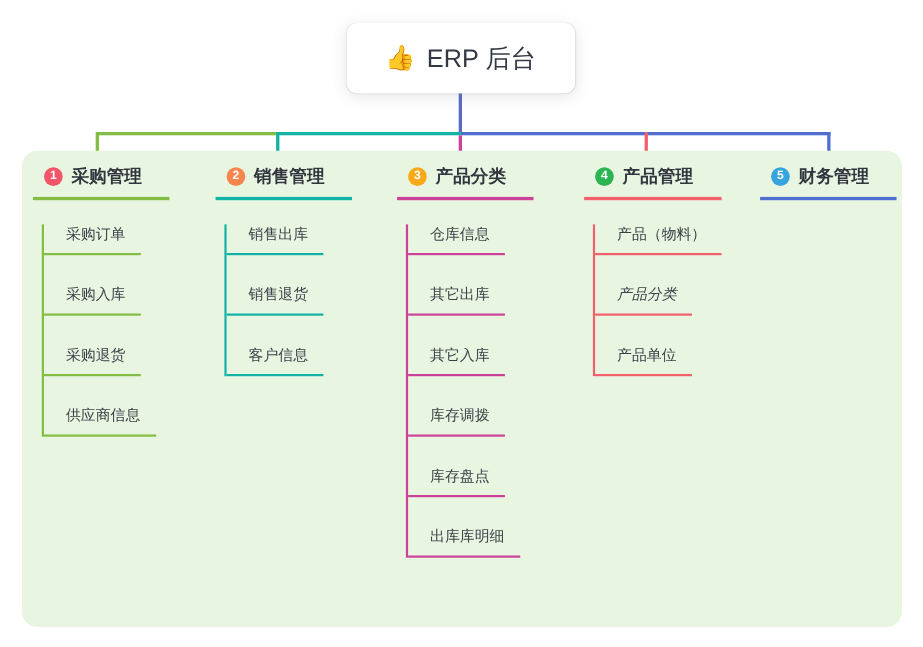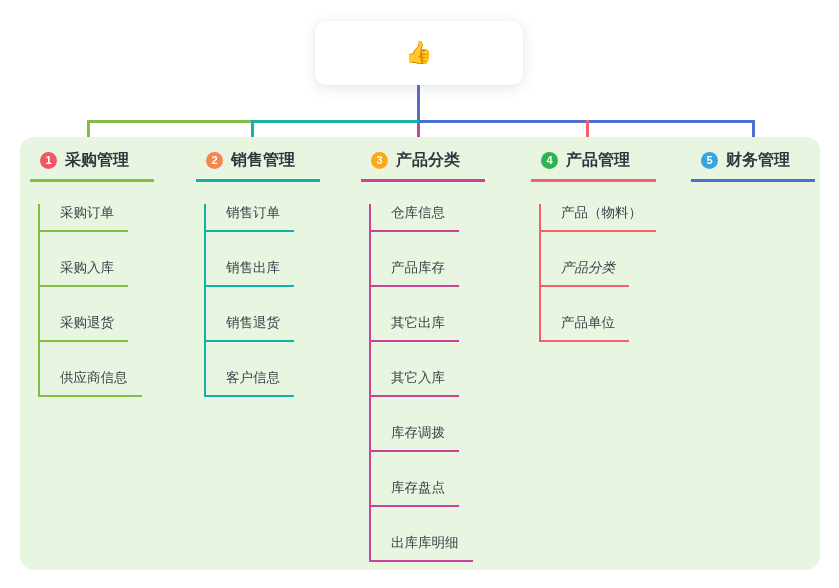--- a/index.html
+++ b/index.html
@@ -73,20 +73,21 @@
   }
   .child:first-child{margin-top:22px;}
 </style>
 </head>
 <body>
 
 <div class="stage" style="background: rgb(255, 255, 255);">
 
   <div class="root-node">
     <span class="root-emoji">👍</span>
+    <span>ERP 后台</span>
   </div>
 
   <div class="vline root-vline" style="background: rgb(91, 106, 192);"></div>
 
   <div class="hseg seg-1" style="background: rgb(132, 189, 68);"></div>
   <div class="hseg seg-2" style="background: rgb(18, 179, 164);"></div>
   <div class="hseg seg-3" style="background: rgb(78, 111, 208);"></div>
 
   <div class="drop drop-1" style="background: rgb(132, 189, 68);"></div>
   <div class="drop drop-2" style="background: rgb(18, 179, 164);"></div>
@@ -108,34 +109,32 @@
           <div class="child" style="border-bottom-color: rgb(132, 189, 68);">采购退货</div>
           <div class="child" style="border-bottom-color: rgb(132, 189, 68);">供应商信息</div>
         </div>
       </div>
       <div class="branch pos-2">
         <div class="branch-header" style="border-bottom-color: rgb(18, 179, 164);">
           <span class="badge" style="background: rgb(247, 134, 78);">2</span>
           <span>销售管理</span>
         </div>
         <div class="branch-children" style="border-left-color: rgb(18, 179, 164);">
-          <div class="child" style="border-bottom-color: rgb(18, 179, 164);">销售订单</div>
           <div class="child" style="border-bottom-color: rgb(18, 179, 164);">销售出库</div>
           <div class="child" style="border-bottom-color: rgb(18, 179, 164);">销售退货</div>
           <div class="child" style="border-bottom-color: rgb(18, 179, 164);">客户信息</div>
         </div>
       </div>
       <div class="branch pos-3">
         <div class="branch-header" style="border-bottom-color: rgb(204, 66, 153);">
           <span class="badge" style="background: rgb(251, 169, 25);">3</span>
           <span>产品分类</span>
         </div>
         <div class="branch-children" style="border-left-color: rgb(204, 66, 153);">
           <div class="child" style="border-bottom-color: rgb(204, 66, 153);">仓库信息</div>
-          <div class="child" style="border-bottom-color: rgb(204, 66, 153);">产品库存</div>
           <div class="child" style="border-bottom-color: rgb(204, 66, 153);">其它出库</div>
           <div class="child" style="border-bottom-color: rgb(204, 66, 153);">其它入库</div>
           <div class="child" style="border-bottom-color: rgb(204, 66, 153);">库存调拨</div>
           <div class="child" style="border-bottom-color: rgb(204, 66, 153);">库存盘点</div>
           <div class="child" style="border-bottom-color: rgb(204, 66, 153);">出库库明细</div>
         </div>
       </div>
       <div class="branch pos-4">
         <div class="branch-header" style="border-bottom-color: rgb(242, 96, 107);">
           <span class="badge" style="background: rgb(44, 180, 80);">4</span>

